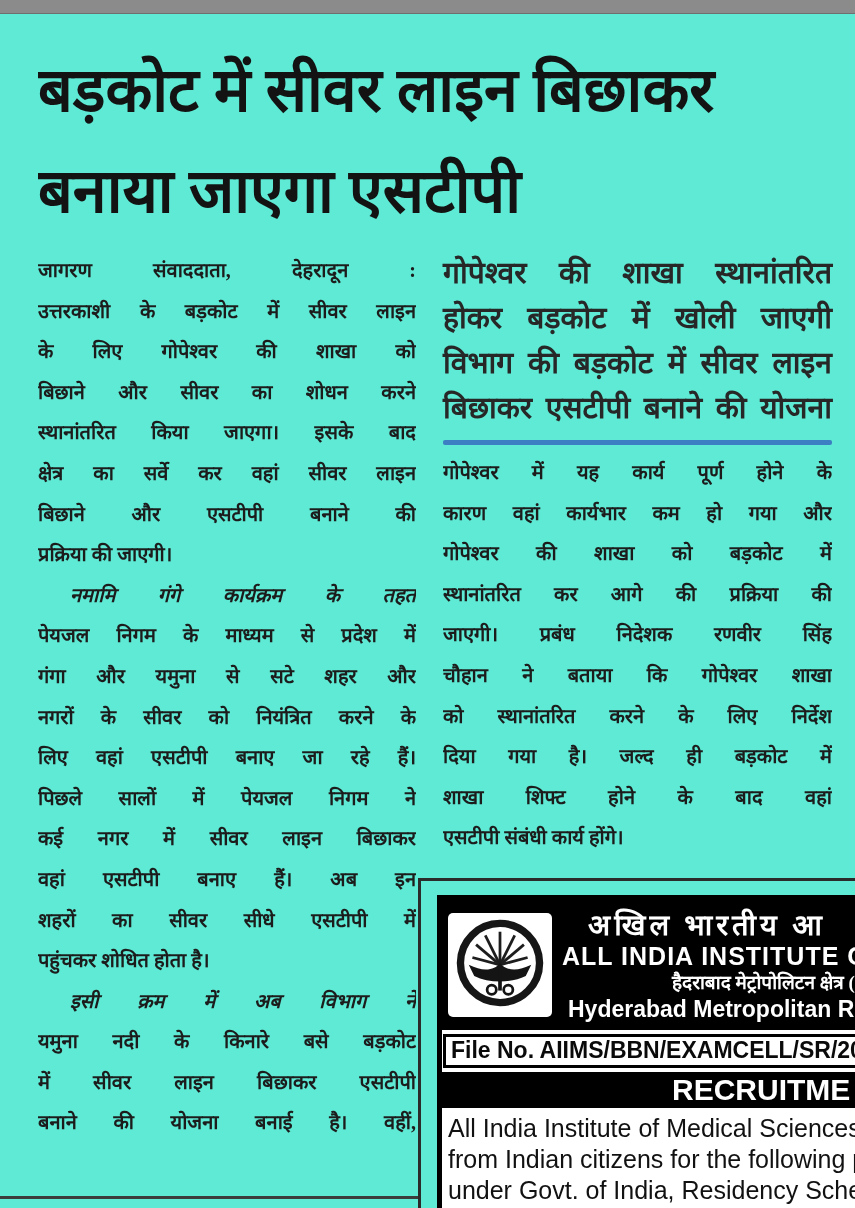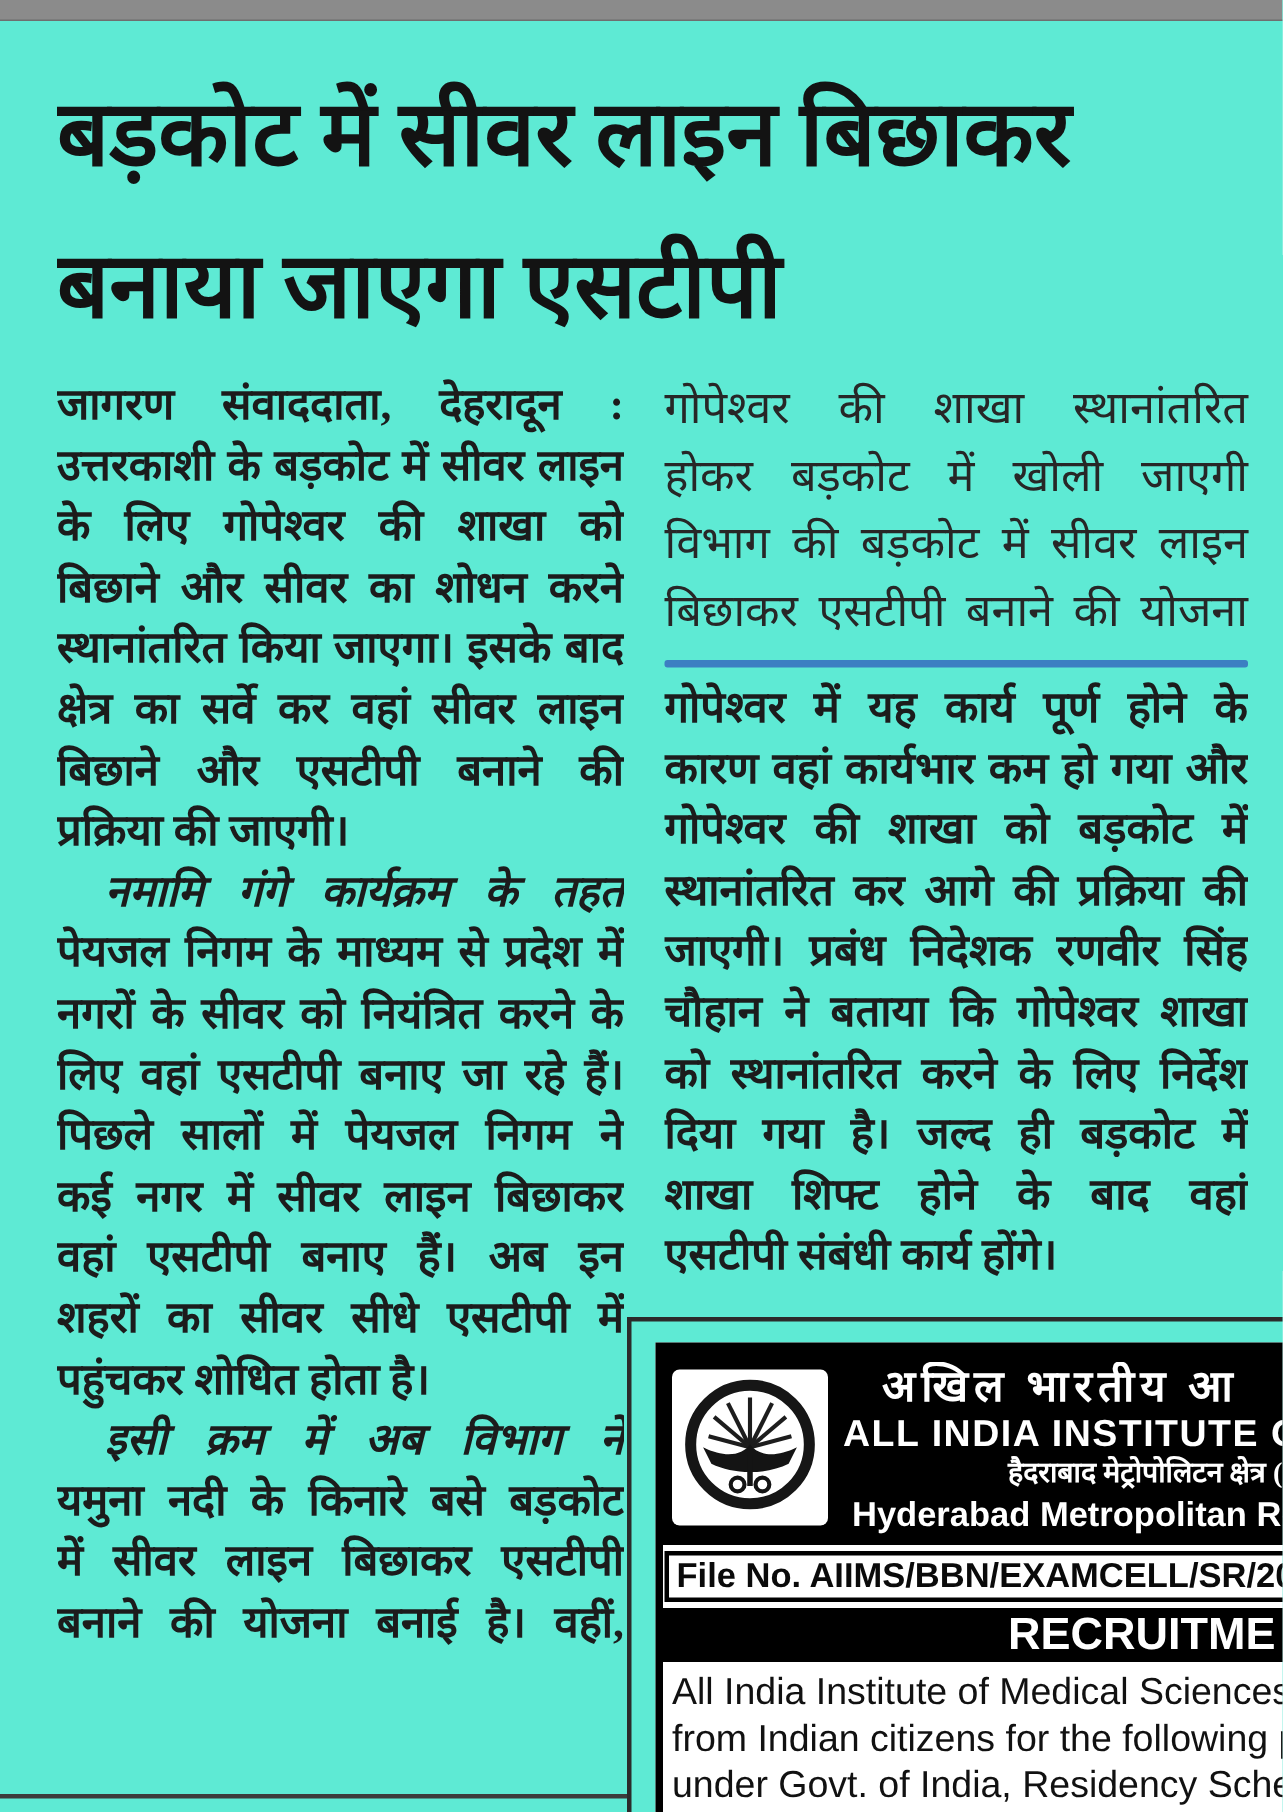--- a/index.html
+++ b/index.html
@@ -15,29 +15,29 @@
   }
   .headline {
     position:absolute; left:38px; top:40px; width:805px;
     font-size:61px; font-weight:700; color:#131313; line-height:101px;
     white-space:nowrap; overflow:hidden;
   }
   .col { position:absolute; top:250px; }
   #col1 { left:38px;  width:378px; }
   #col2 { left:443px; width:389px; }
   .bl {
-    font-size:29px; font-weight:600; color:#1c1c1c;
+    font-size:20px; font-weight:600; color:#1c1c1c;
     line-height:40.6px; height:40.6px;
     text-align:justify; text-align-last:justify; text-justify:inter-word;
     overflow:hidden;
   }
   .ind { text-indent:32px;font-style:italic; }
   .noj { text-align-last:left; }
   .pq {
-    font-size:30px; font-weight:400; color:#272727;
+    font-size:30px; font-weight:700; color:#272727;
     line-height:45px; height:45px;
     text-align:justify; text-align-last:justify;
   }
   .pqrule { height:5px; width:100%; margin:10px 0 7px; border-radius:2px; }
 
   .bottom-rule {
     position:absolute; left:0; top:1196px; width:420px; height:3px;
     background:#3c3c3c;
   }
   .ad-frame {
@@ -97,20 +97,21 @@
     <div class="bl">जागरण संवाददाता, देहरादून :</div>
     <div class="bl">उत्तरकाशी के बड़कोट में सीवर लाइन</div>
     <div class="bl">के लिए गोपेश्वर की शाखा को</div>
     <div class="bl">बिछाने और सीवर का शोधन करने</div>
     <div class="bl">स्थानांतरित किया जाएगा। इसके बाद</div>
     <div class="bl">क्षेत्र का सर्वे कर वहां सीवर लाइन</div>
     <div class="bl">बिछाने और एसटीपी बनाने की</div>
     <div class="bl noj">प्रक्रिया की जाएगी।</div>
     <div class="bl ind">नमामि गंगे कार्यक्रम के तहत</div>
     <div class="bl">पेयजल निगम के माध्यम से प्रदेश में</div>
+    <div class="bl">गंगा और यमुना से सटे शहर और</div>
     <div class="bl">नगरों के सीवर को नियंत्रित करने के</div>
     <div class="bl">लिए वहां एसटीपी बनाए जा रहे हैं।</div>
     <div class="bl">पिछले सालों में पेयजल निगम ने</div>
     <div class="bl">कई नगर में सीवर लाइन बिछाकर</div>
     <div class="bl">वहां एसटीपी बनाए हैं। अब इन</div>
     <div class="bl">शहरों का सीवर सीधे एसटीपी में</div>
     <div class="bl noj">पहुंचकर शोधित होता है।</div>
     <div class="bl ind">इसी क्रम में अब विभाग ने</div>
     <div class="bl">यमुना नदी के किनारे बसे बड़कोट</div>
     <div class="bl">में सीवर लाइन बिछाकर एसटीपी</div>

